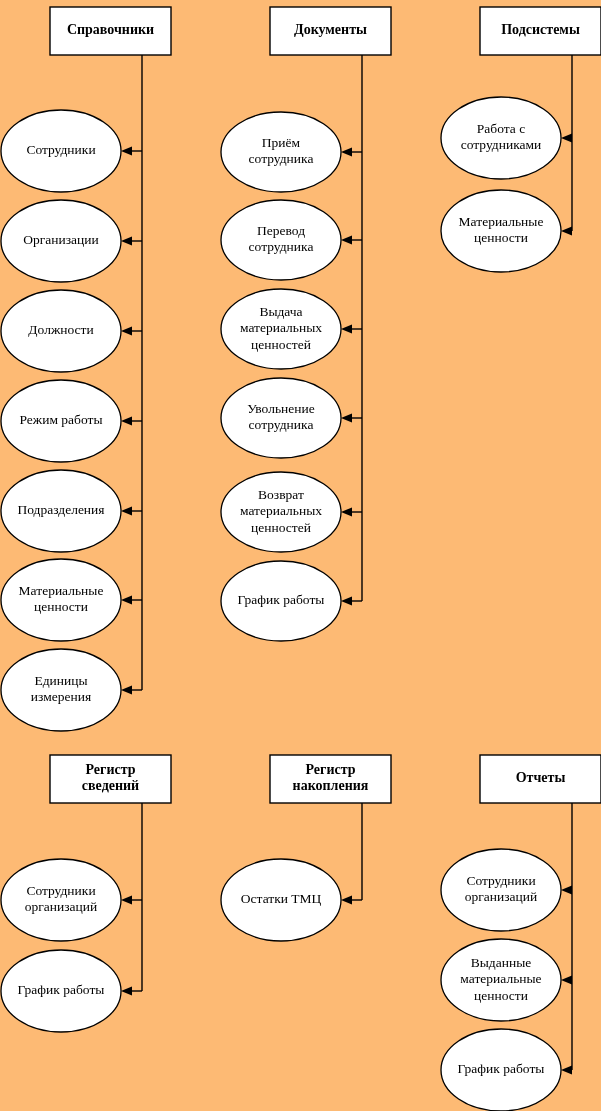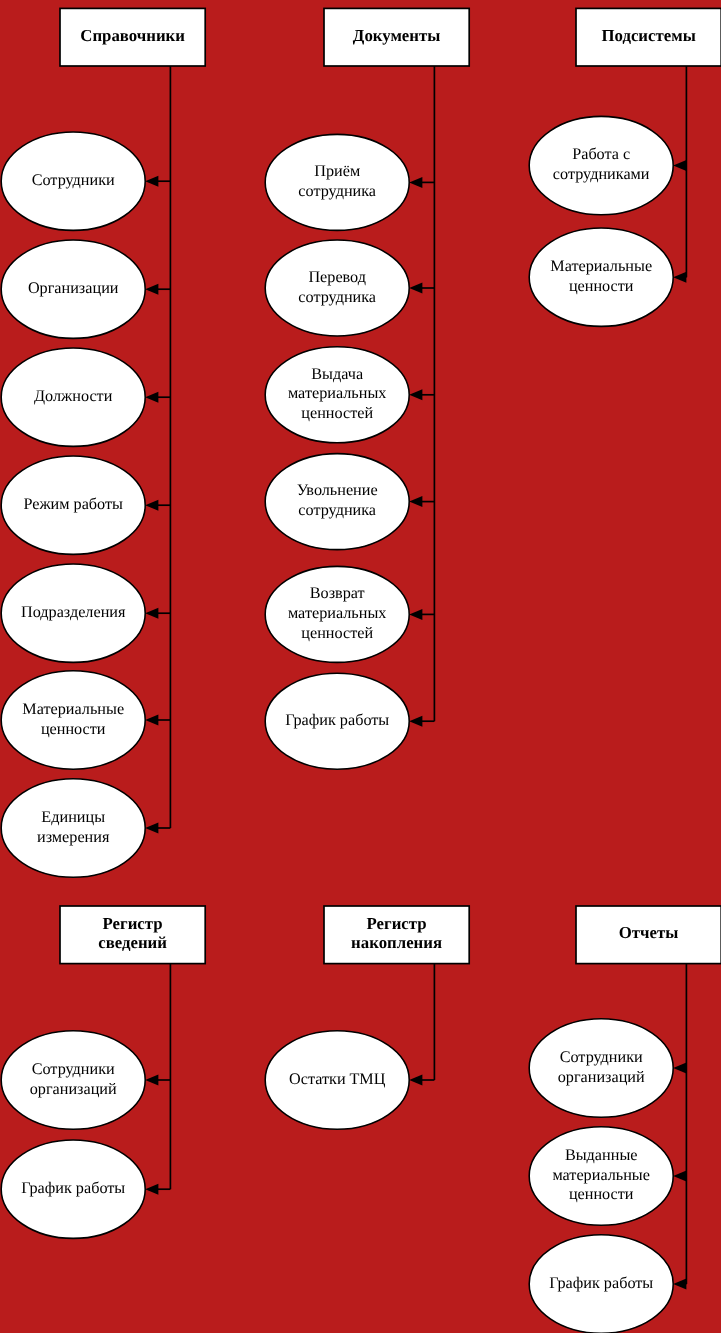--- a/index.html
+++ b/index.html
@@ -4,21 +4,21 @@
 <style>
   html, body {
     margin: 0;
     padding: 0;
     background: #ffffff;
   }
   #diagram-root {
     position: relative;
     width: 601px;
     height: 1111px;
-    background: #b91c1c;
+    background: #fdba74;
     font-family: "Liberation Serif", "DejaVu Serif", serif;
     overflow: hidden;
   }
   svg.diagram-canvas {
     position: absolute;
     top: 0;
     left: 0;
     width: 601px;
     height: 1111px;
     display: block;

